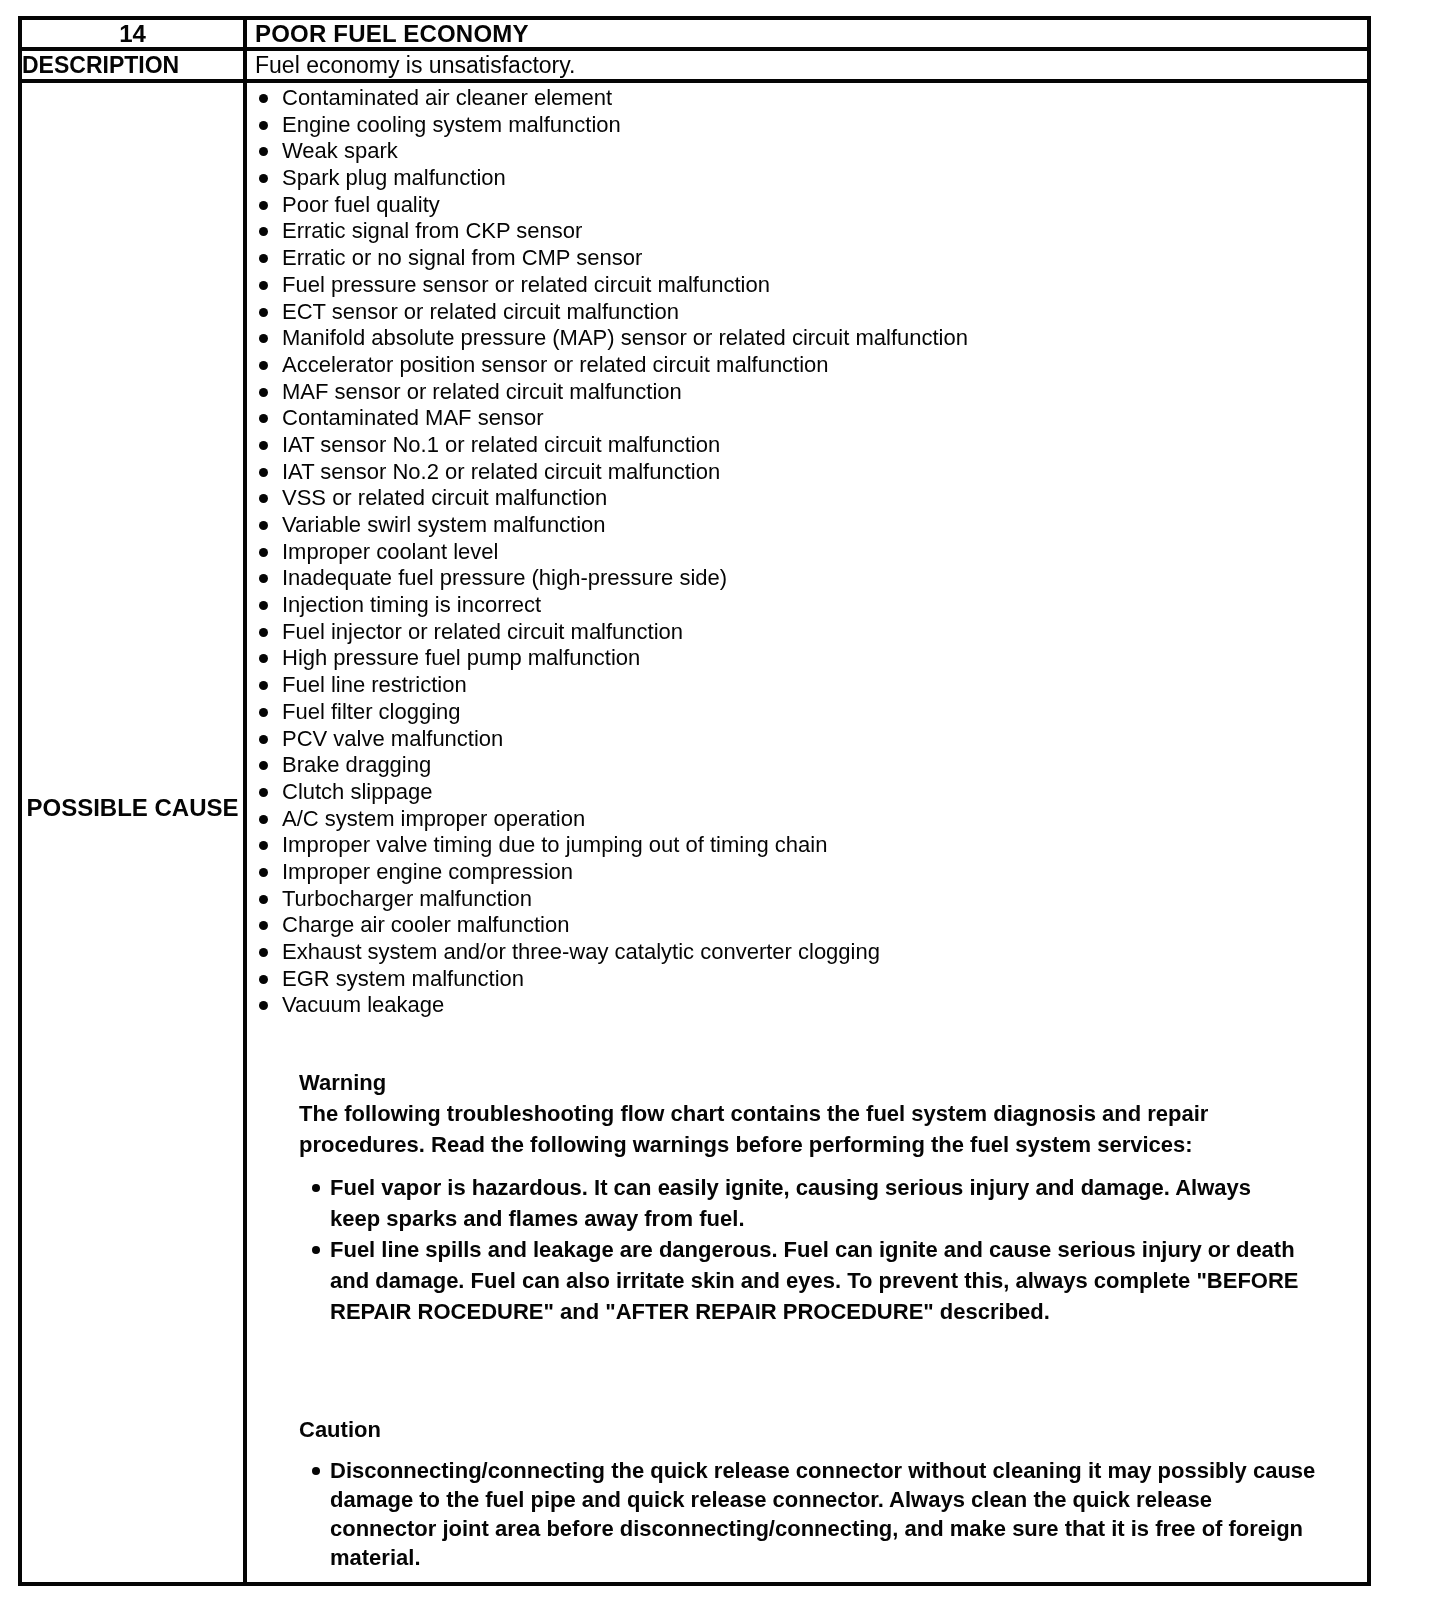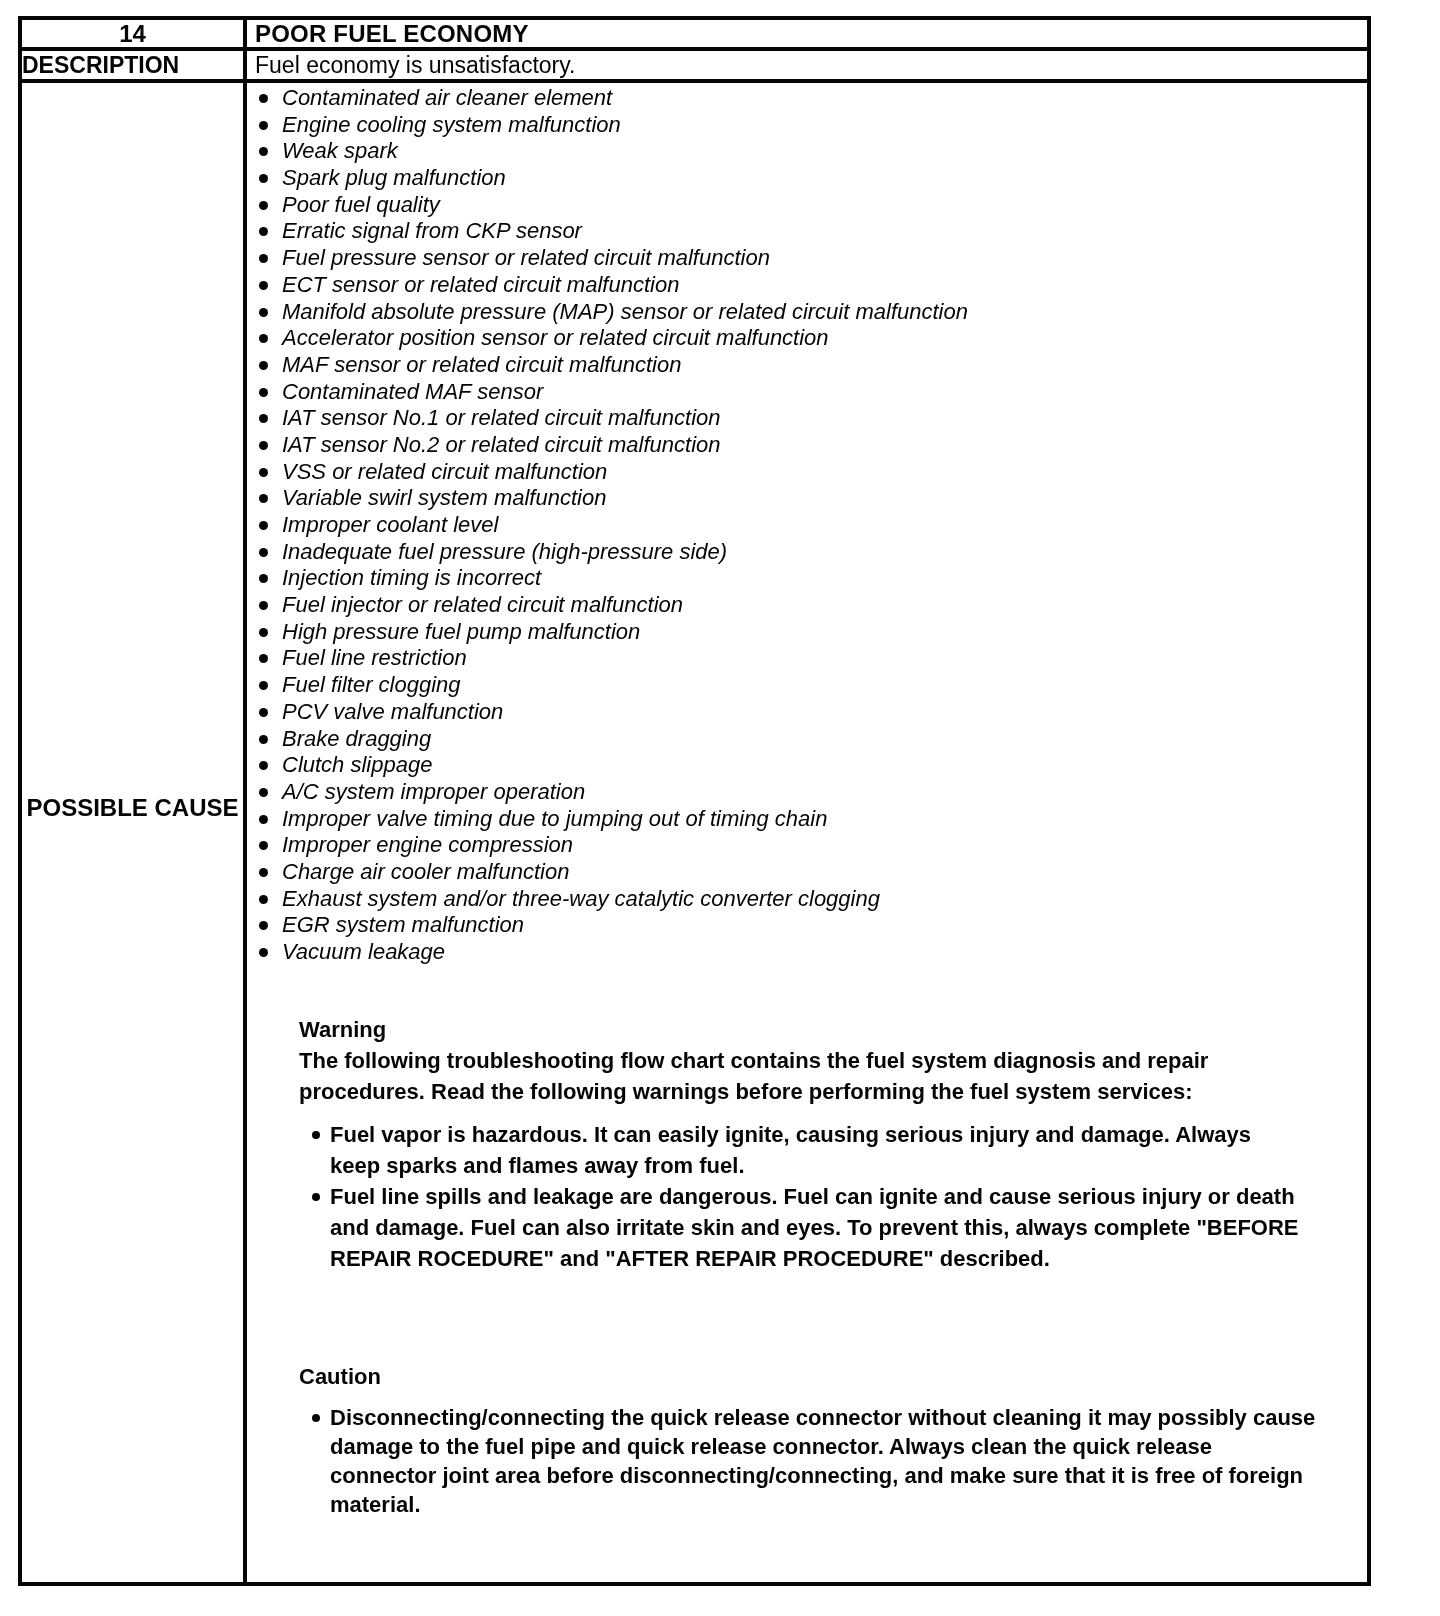--- a/index.html
+++ b/index.html
@@ -66,21 +66,20 @@
   .cause-right {
     padding-top: 2px;
     position: relative;
   }
 
   ul.cause-list {
     list-style: none;
     margin: 0;
     padding: 0 0 0 12px;
     font-size: 22px;
-    font-style: italic;
   }
   ul.cause-list li {
     position: relative;
     padding-left: 23px;
     height: 26.7px;
     line-height: 26.7px;
     white-space: nowrap;
   }
   ul.cause-list li::before {
     content: "";
@@ -153,20 +152,21 @@
     </div>
     <div class="cell cause-right">
 
       <ul class="cause-list">
           <li>Contaminated air cleaner element</li>
           <li>Engine cooling system malfunction</li>
           <li>Weak spark</li>
           <li>Spark plug malfunction</li>
           <li>Poor fuel quality</li>
           <li>Erratic signal from CKP sensor</li>
+          <li>Erratic or no signal from CMP sensor</li>
           <li>Fuel pressure sensor or related circuit malfunction</li>
           <li>ECT sensor or related circuit malfunction</li>
           <li>Manifold absolute pressure (MAP) sensor or related circuit malfunction</li>
           <li>Accelerator position sensor or related circuit malfunction</li>
           <li>MAF sensor or related circuit malfunction</li>
           <li>Contaminated MAF sensor</li>
           <li>IAT sensor No.1 or related circuit malfunction</li>
           <li>IAT sensor No.2 or related circuit malfunction</li>
           <li>VSS or related circuit malfunction</li>
           <li>Variable swirl system malfunction</li>
@@ -176,20 +176,21 @@
           <li>Fuel injector or related circuit malfunction</li>
           <li>High pressure fuel pump malfunction</li>
           <li>Fuel line restriction</li>
           <li>Fuel filter clogging</li>
           <li>PCV valve malfunction</li>
           <li>Brake dragging</li>
           <li>Clutch slippage</li>
           <li>A/C system improper operation</li>
           <li>Improper valve timing due to jumping out of timing chain</li>
           <li>Improper engine compression</li>
+          <li>Turbocharger malfunction</li>
           <li>Charge air cooler malfunction</li>
           <li>Exhaust system and/or three-way catalytic converter clogging</li>
           <li>EGR system malfunction</li>
           <li>Vacuum leakage</li>
         </ul>
 
       <div class="block warning">
         <div class="block-title">Warning</div>
         <div class="block-intro">The following troubleshooting flow chart contains the fuel system diagnosis and repair procedures. Read the following warnings before performing the fuel system services:</div>
         <ul>

